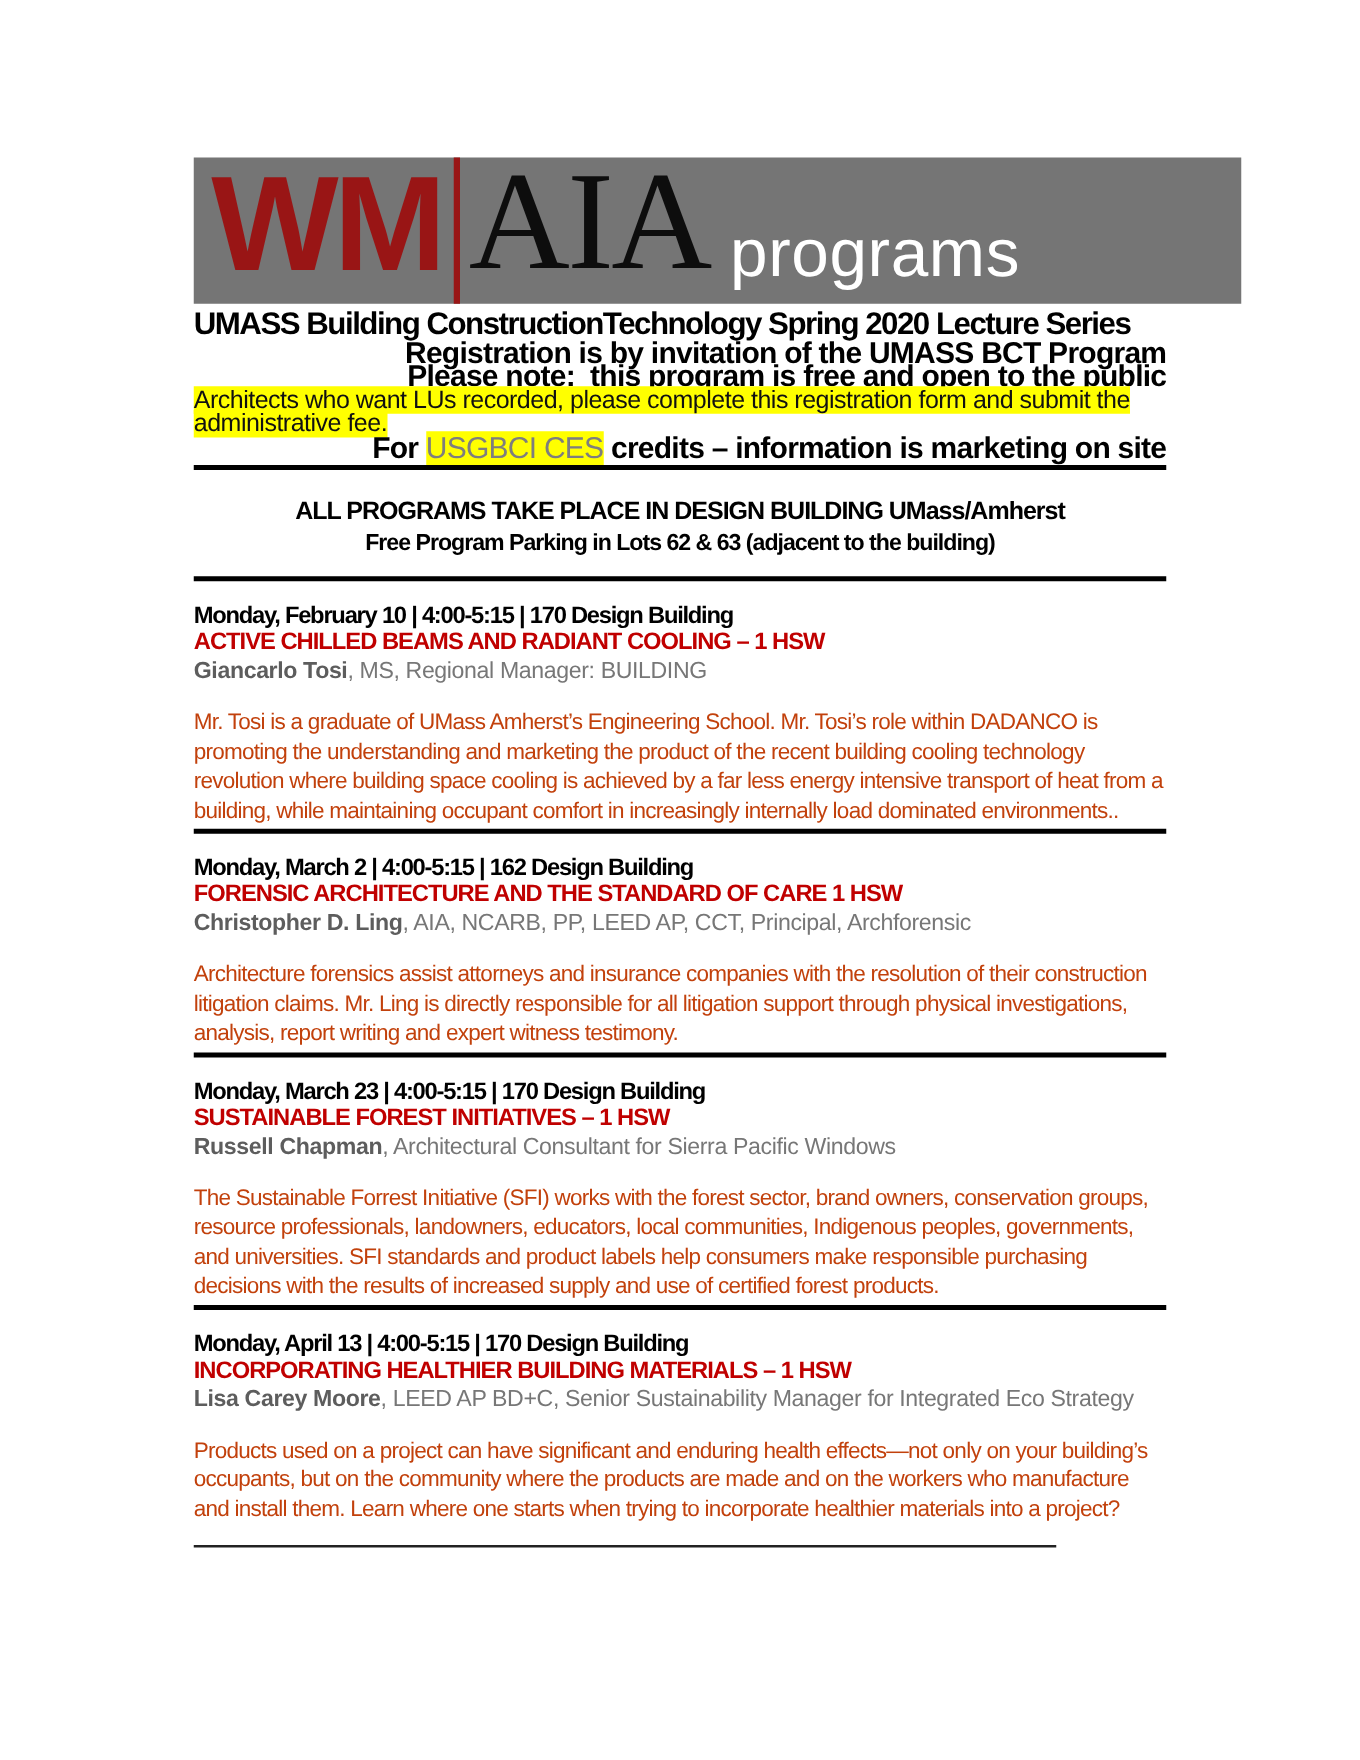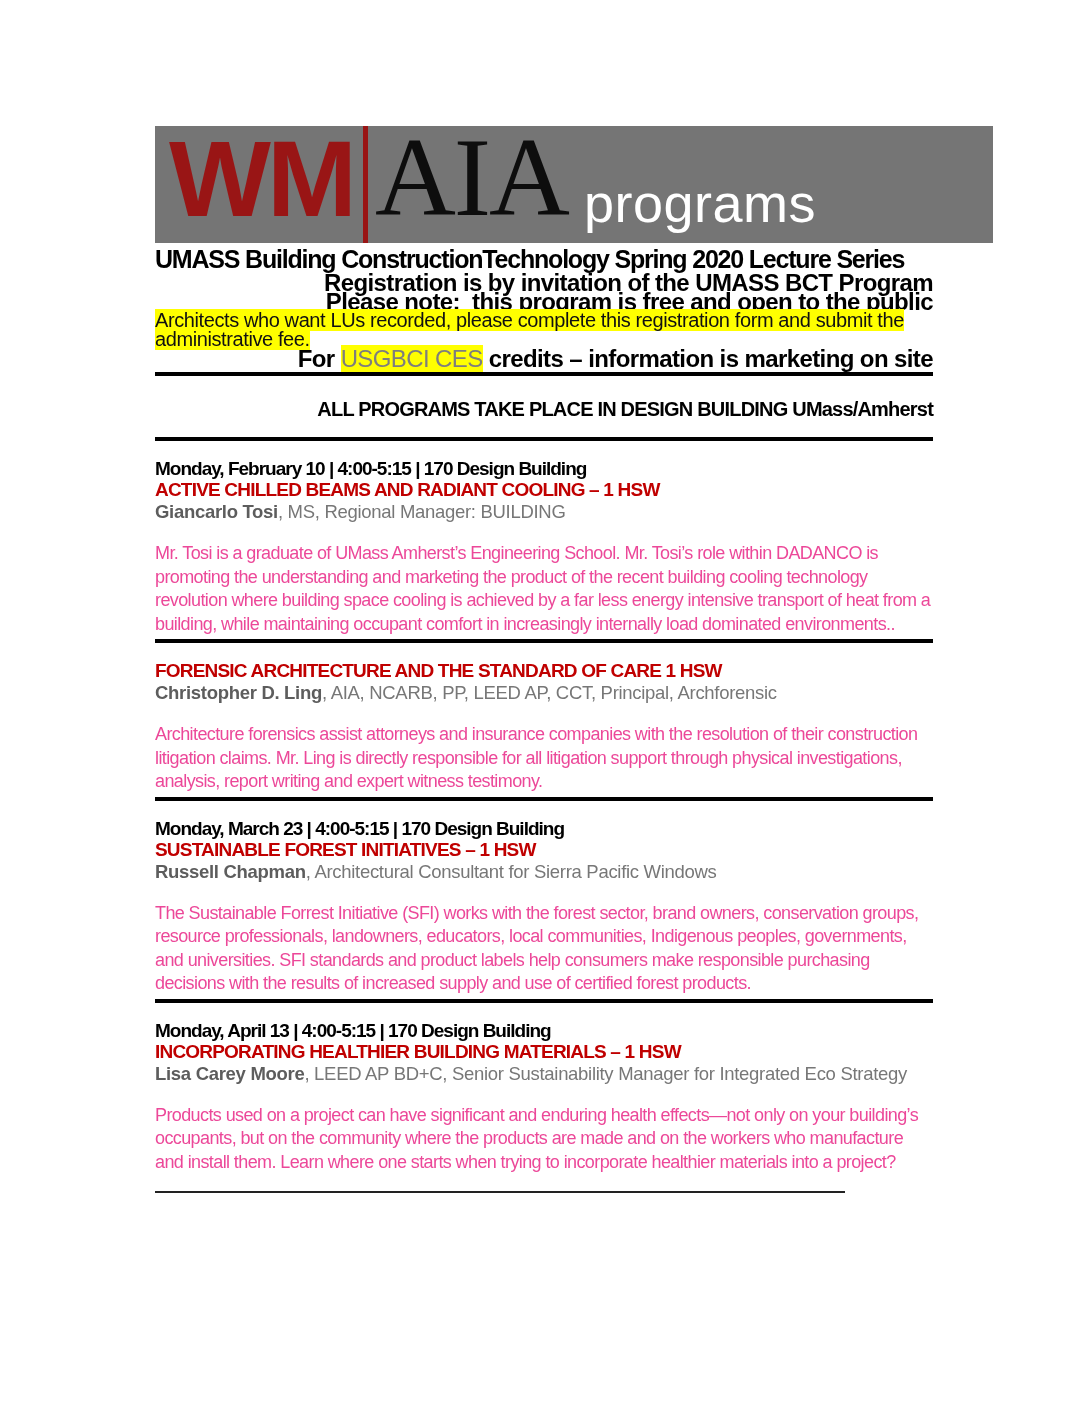--- a/index.html
+++ b/index.html
@@ -40,21 +40,21 @@
     line-height:19px; letter-spacing:-0.6px; white-space:pre-wrap;
   }
   .hl-line {
     font-size:20px; font-weight:normal; color:#111111; line-height:19px;
     letter-spacing:-0.4px;
   }
   .hl-line .hl, .usgbci-hl { background:#ffff00; }
   .usgbci-hl { color:#7e7e7e; font-weight:normal; }
   .rule { height:4px; background:#000000; }
   .rule-sp1 { margin-top:4px; }
-  .center-block { text-align:right; margin-top:21px; }
+  .center-block { text-align:center; margin-top:21px; }
   .center-l1 {
     font-size:20px; font-weight:bold; color:#000000; letter-spacing:-0.8px;
     line-height:25px;
   }
   .center-l2 {
     font-size:18.5px; font-weight:bold; color:#000000; letter-spacing:-0.8px;
     line-height:24px;
   }
   .rule-sp2 { margin-top:15px; }
   
@@ -66,21 +66,21 @@
   .sess-title {
     font-size:19px; font-weight:bold; color:#c00000; letter-spacing:-0.8px;
     line-height:21px;
   }
   .sess-speaker {
     font-size:18.5px; color:#777777; line-height:22px; letter-spacing:-0.3px;
     margin-top:1px;
   }
   .sess-speaker .name { font-weight:bold; color:#5d5d5d; }
   .sess-desc {
-    font-size:18px; color:#ec4899; line-height:23.5px; letter-spacing:-0.6px;
+    font-size:18px; color:#c2410c; line-height:23.5px; letter-spacing:-0.6px;
     margin-top:19px;
   }
   .sess-rule { margin-top:3px; }
   .rule-thin {
     height:2px; background:#222222; width:690px; margin-top:17px;
   }
 </style>
 </head>
 <body>
 
@@ -98,33 +98,35 @@
     <div class="doc-title">UMASS Building ConstructionTechnology Spring 2020 Lecture Series</div>
     <div class="rline">Registration is by invitation of the UMASS BCT Program</div>
     <div class="rline">Please note:  this program is free and open to the public</div>
     <div class="hl-line"><span class="hl">Architects who want LUs recorded, please complete this registration form and submit the administrative fee.</span></div>
     <div class="rline"><span>For </span><span class="usgbci-hl">USGBCI CES</span><span> credits – information is marketing on site</span></div>
 
     <div class="rule rule-sp1"></div>
 
     <div class="center-block">
       <div class="center-l1">ALL PROGRAMS TAKE PLACE IN DESIGN BUILDING UMass/Amherst</div>
+      <div class="center-l2">Free Program Parking in Lots 62 &amp; 63 (adjacent to the building)</div>
     </div>
 
     <div class="rule rule-sp2"></div>
 
     <div class="session">
       <div class="sess-date">Monday, February 10 | 4:00-5:15 | 170 Design Building</div>
       <div class="sess-title">ACTIVE CHILLED BEAMS AND RADIANT COOLING – 1 HSW</div>
       <div class="sess-speaker"><span class="name">Giancarlo Tosi</span><span>, MS, Regional Manager: BUILDING</span></div>
       <div class="sess-desc">Mr. Tosi is a graduate of UMass Amherst’s Engineering School. Mr. Tosi’s role within DADANCO is promoting the understanding and marketing the product of the recent building cooling technology revolution where building space cooling is achieved by a far less energy intensive transport of heat from a building, while maintaining occupant comfort in increasingly internally load dominated environments..</div>
       <div class="rule sess-rule"></div>
     </div>
 
     <div class="session">
+      <div class="sess-date">Monday, March 2 | 4:00-5:15 | 162 Design Building</div>
       <div class="sess-title">FORENSIC ARCHITECTURE AND THE STANDARD OF CARE 1 HSW</div>
       <div class="sess-speaker"><span class="name">Christopher D. Ling</span><span>, AIA, NCARB, PP, LEED AP, CCT, Principal, Archforensic</span></div>
       <div class="sess-desc">Architecture forensics assist attorneys and insurance companies with the resolution of their construction litigation claims. Mr. Ling is directly responsible for all litigation support through physical investigations, analysis, report writing and expert witness testimony.</div>
       <div class="rule sess-rule"></div>
     </div>
 
     <div class="session">
       <div class="sess-date">Monday, March 23 | 4:00-5:15 | 170 Design Building</div>
       <div class="sess-title">SUSTAINABLE FOREST INITIATIVES – 1 HSW</div>
       <div class="sess-speaker"><span class="name">Russell Chapman</span><span>, Architectural Consultant for Sierra Pacific Windows</span></div>

